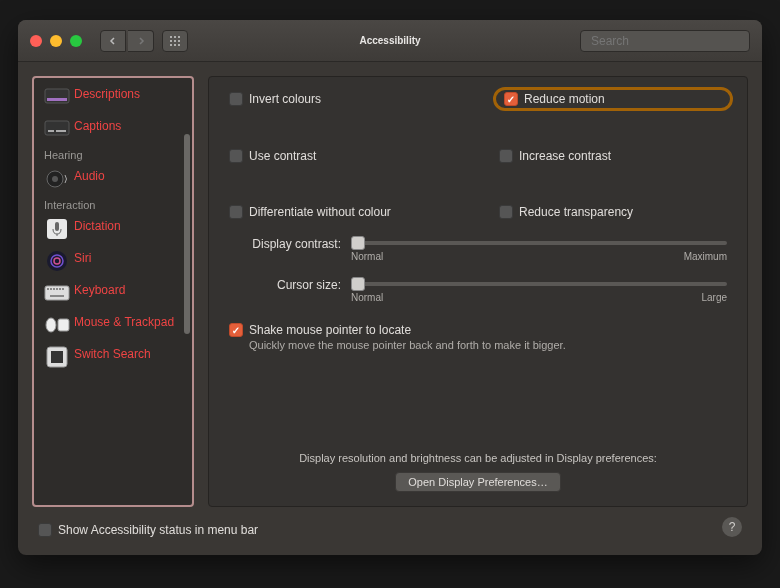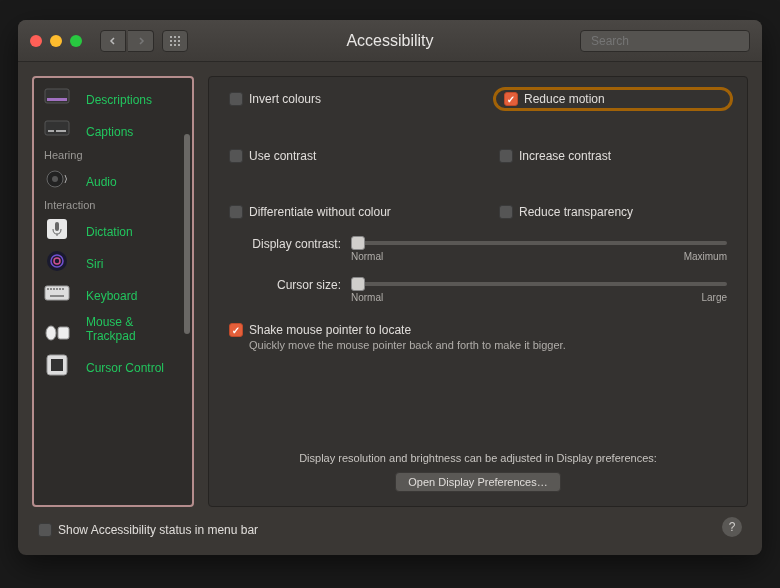--- a/index.html
+++ b/index.html
@@ -9,31 +9,31 @@
 .traffic { display: flex; gap: 8px; }
 .dot { width: 12px; height: 12px; border-radius: 50%; }
 .dot.red { background: #ff5f57; }
 .dot.yellow { background: #febc2e; }
 .dot.green { background: #28c840; }
 .navbtns { display: flex; gap: 2px; margin-left: 18px; }
 .navbtn { width: 26px; height: 22px; background: #555350; border: 1px solid #2d2b29; border-radius: 4px; display: flex; align-items: center; justify-content: center; color: #aaa; font-size: 12px; }
 .navbtn:first-child { border-radius: 4px 0 0 4px; }
 .navbtn:last-child { border-radius: 0 4px 4px 0; border-left: none; }
 .gridbtn { width: 26px; height: 22px; background: #555350; border: 1px solid #2d2b29; border-radius: 4px; margin-left: 8px; display: flex; align-items: center; justify-content: center; color: #ccc; }
-.title { position: absolute; left: 50%; transform: translateX(-50%); color: #e8e6e4; font-size: 16px; font-weight: 400; }
+.title { position: absolute; left: 50%; transform: translateX(-50%); color: #e8e6e4; font-size: 10px; font-weight: 700; }
 .search { margin-left: auto; width: 170px; height: 22px; background: #555350; border: 1px solid #2d2b29; border-radius: 4px; display: flex; align-items: center; padding: 0 6px; gap: 4px; }
 .search svg { width: 12px; height: 12px; }
 .search input { flex: 1; background: transparent; border: none; outline: none; color: #bbb; font-size: 12px; }
 .content { flex: 1; display: flex; flex-direction: column; padding: 14px; gap: 10px; }
 .panes { flex: 1; display: flex; gap: 14px; }
 .sidebar { width: 162px; background: #2e2c2a; border: 2px solid #b58d8d; border-radius: 4px; padding: 3px 0; overflow: hidden; position: relative; }
 .sidebar-scroll { position: absolute; right: 2px; top: 6px; bottom: 6px; width: 6px; }
 .sidebar-thumb { position: absolute; right: 0; top: 50px; height: 200px; width: 6px; background: #6a6865; border-radius: 3px; }
 .section-label { color: #9a9895; font-size: 11px; padding: 4px 10px 2px; }
-.side-item { display: flex; align-items: flex-end; gap: 16px; padding: 6px 10px; color: #22c55e; font-size: 12px; cursor: default; }
+.side-item { display: flex; align-items: flex-start; gap: 4px; padding: 6px 10px; color: #ef4444; font-size: 12px; cursor: default; }
 .side-item .icon { width: 26px; height: 20px; display: flex; align-items: center; justify-content: center; flex-shrink: 0; }
 .main { flex: 1; background: #343230; border: 1px solid #252321; border-radius: 4px; padding: 14px 20px; color: #e0ddda; font-size: 12px; display: flex; flex-direction: column; }
 .checkgrid { display: grid; grid-template-columns: 1fr 1fr; column-gap: 10px; row-gap: 5px; margin-bottom: 16px; gap: 42px; }
 .check { display: flex; align-items: center; gap: 6px; }
 .cb { width: 14px; height: 14px; border-radius: 3px; background: #555; border: 1px solid #3a3a3a; flex-shrink: 0; display: flex; align-items: center; justify-content: center; }
 .cb.checked { background: #e45f3a; border-color: #c04a2a; }
 .cb.checked::after { content: "✓"; color: #fff; font-size: 10px; font-weight: bold; }
 .highlight { border: 3px solid #a16207; border-radius: 14px; padding: 2px 8px; margin: -4px -6px; }
 .sliderrow { display: flex; align-items: flex-start; gap: 10px; margin-bottom: 14px; }
 .sliderlabel { width: 112px; text-align: right; padding-top: 2px; }
@@ -174,21 +174,21 @@
             </span>
           <span>Mouse &amp; Trackpad</span>
         </div>
         <div class="side-item">
           <span class="icon">
               <svg width="22" height="22">
                 <rect x="1" y="1" width="20" height="20" rx="3" fill="#ddd" stroke="#999"></rect>
                 <rect x="5" y="5" width="12" height="12" fill="#333"></rect>
               </svg>
             </span>
-          <span>Cursor Control</span>
+          <span>Switch Search</span>
         </div>
         <div class="sidebar-scroll">
             <div class="sidebar-thumb"></div>
           </div>
       </div>
 
       <div class="main">
         <div class="checkgrid">
           <div class="check">
             <div class="cb"></div>

